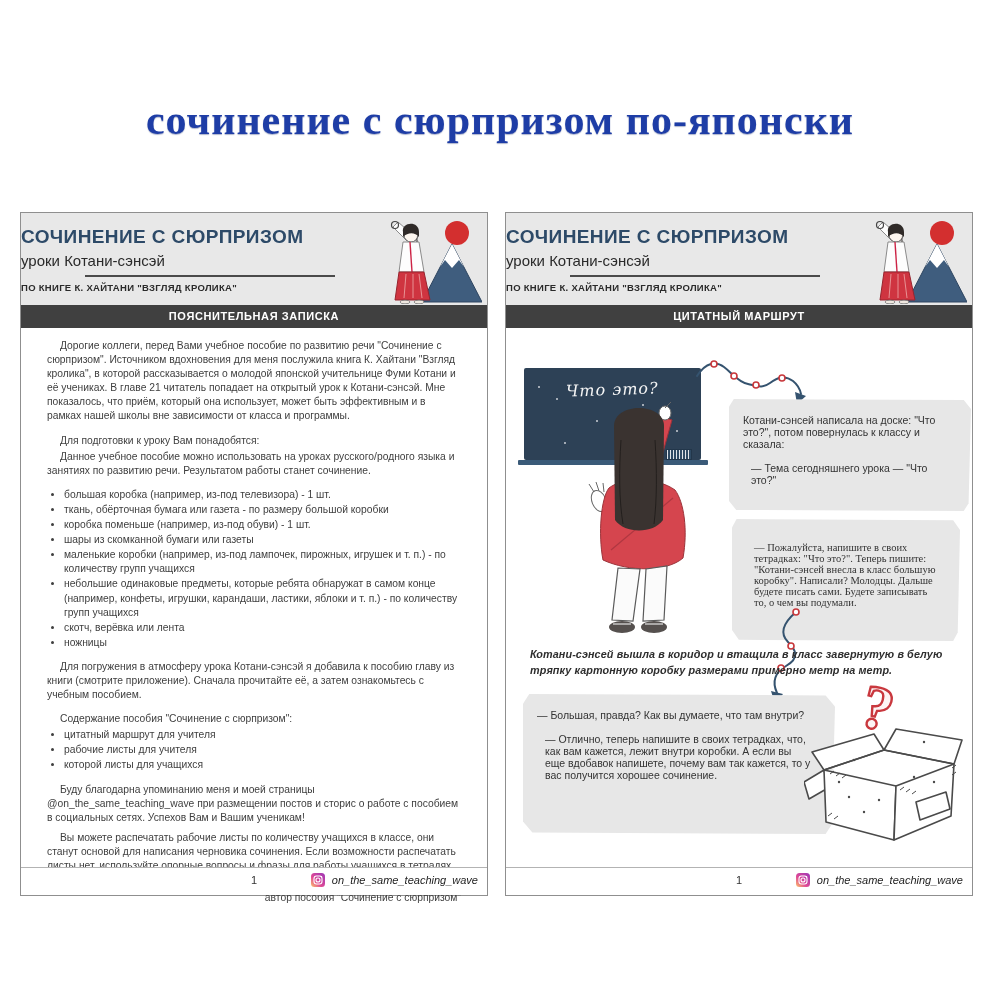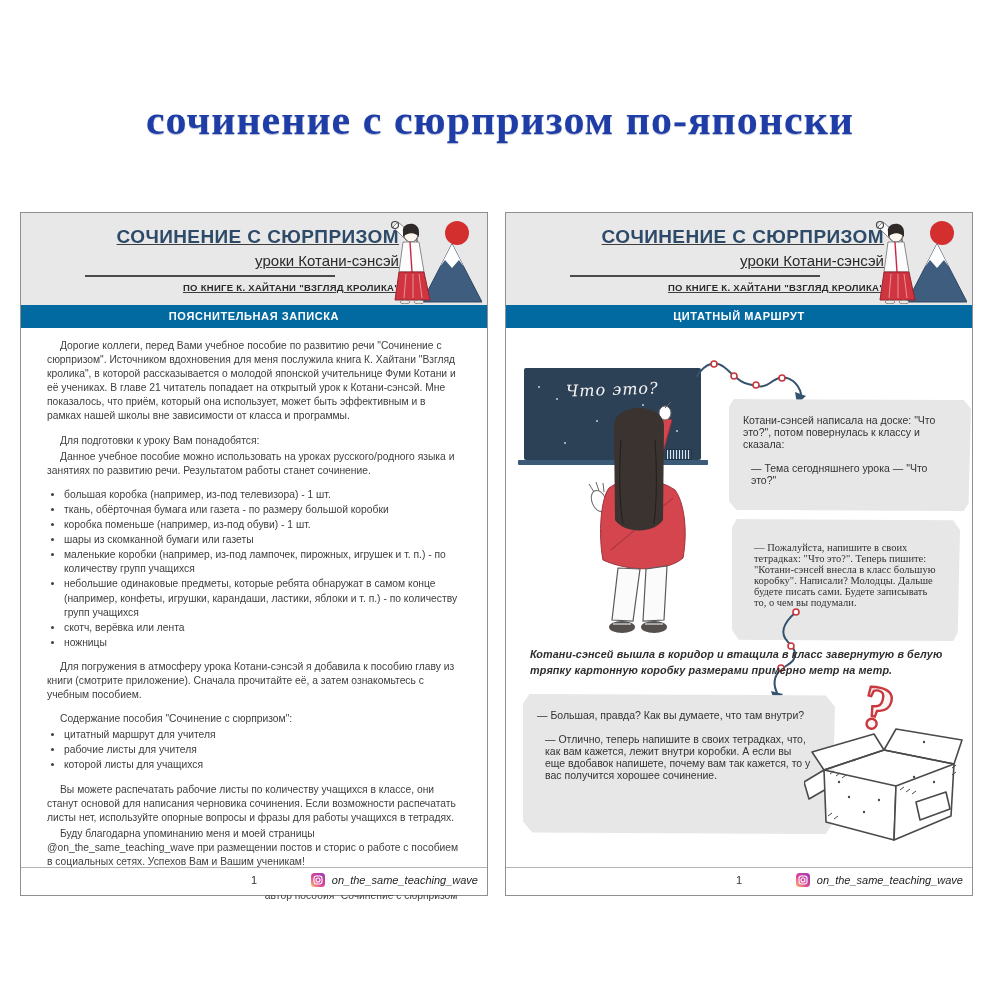--- a/index.html
+++ b/index.html
@@ -12,28 +12,28 @@
     font-family:"Liberation Serif", serif;font-weight:bold;font-size:42px;
     color:#1e3da6;letter-spacing:1px;text-shadow:0 1px 1px rgba(20,40,110,.35);
   }
   .page{
     position:absolute;top:212px;width:468px;height:684px;background:#fff;
     border:1px solid #8f8f8f;box-sizing:border-box;
   }
   .page.left{left:20px;}
   .page.right{left:505px;}
   .page-header{position:relative;height:92px;background:#e8e8e8;}
-  .header-text{position:absolute;left:0;right:88px;top:13px;text-align:right;text-decoration:underline;}
+  .header-text{position:absolute;left:0;right:88px;top:13px;text-align:left;}
   .doc-title{font-size:19px;font-weight:bold;color:#2d4a68;letter-spacing:.4px;}
   .doc-subtitle{font-size:15px;color:#2a2a2a;margin-top:4px;}
   .doc-divider{width:250px;height:1.5px;background:#4a4a4a;margin:6px auto 5px;}
   .doc-bookline{font-size:9.5px;font-weight:bold;color:#2a2a2a;letter-spacing:.3px;}
   .header-illustration{position:absolute;right:5px;top:5px;width:96px;height:86px;}
   .section-bar{
-    height:23px;background:#0369a1;color:#fff;text-align:center;
+    height:23px;background:#404040;color:#fff;text-align:center;
     font-size:11px;font-weight:bold;line-height:23px;letter-spacing:.6px;
   }
   .page-body{position:relative;padding:11px 26px 0;font-size:10.3px;line-height:1.37;color:#3e3e3e;}
   .page-body p{margin:0 0 10px;}
   p.indent{text-indent:13px;}
   p.tight{margin-bottom:2px;}
   p.nogap{margin-bottom:6px;}
   ul{margin:1px 0 10px;padding-left:17px;}
   li{margin:0 0 1px;}
   .signature{ text-align:right;margin-top:4px;}
@@ -118,22 +118,22 @@
       <li>скотч, верёвка или лента</li>
       <li>ножницы</li>
     </ul>
     <p class="indent">Для погружения в атмосферу урока Котани-сэнсэй я добавила к пособию главу из книги (смотрите приложение). Сначала прочитайте её, а затем ознакомьтесь с учебным пособием.</p>
     <p class="indent tight">Содержание пособия "Сочинение с сюрпризом":</p>
     <ul>
       <li>цитатный маршрут для учителя</li>
       <li>рабочие листы для учителя</li>
       <li>которой листы для учащихся</li>
     </ul>
+    <p class="indent nogap">Буду благодарна упоминанию меня и моей страницы @on_the_same_teaching_wave при размещении постов и сторис о работе с пособием в социальных сетях. Успехов Вам и Вашим ученикам!</p>
     <p class="indent tight">Вы можете распечатать рабочие листы по количеству учащихся в классе, они станут основой для написания черновика сочинения. Если возможности распечатать листы нет, используйте опорные вопросы и фразы для работы учащихся в тетрадях.</p>
-    <p class="indent nogap">Буду благодарна упоминанию меня и моей страницы @on_the_same_teaching_wave при размещении постов и сторис о работе с пособием в социальных сетях. Успехов Вам и Вашим ученикам!</p>
     <div class="signature">
       <div>Мария Александровна Несветайлова</div>
       <div>автор пособия "Сочинение с сюрпризом"</div>
     </div>
   </div>
 
   <div class="page-footer">
     <div class="page-num">1</div>
     <div class="insta">
       <svg class="ig-badge" viewBox="0 0 14 14">

